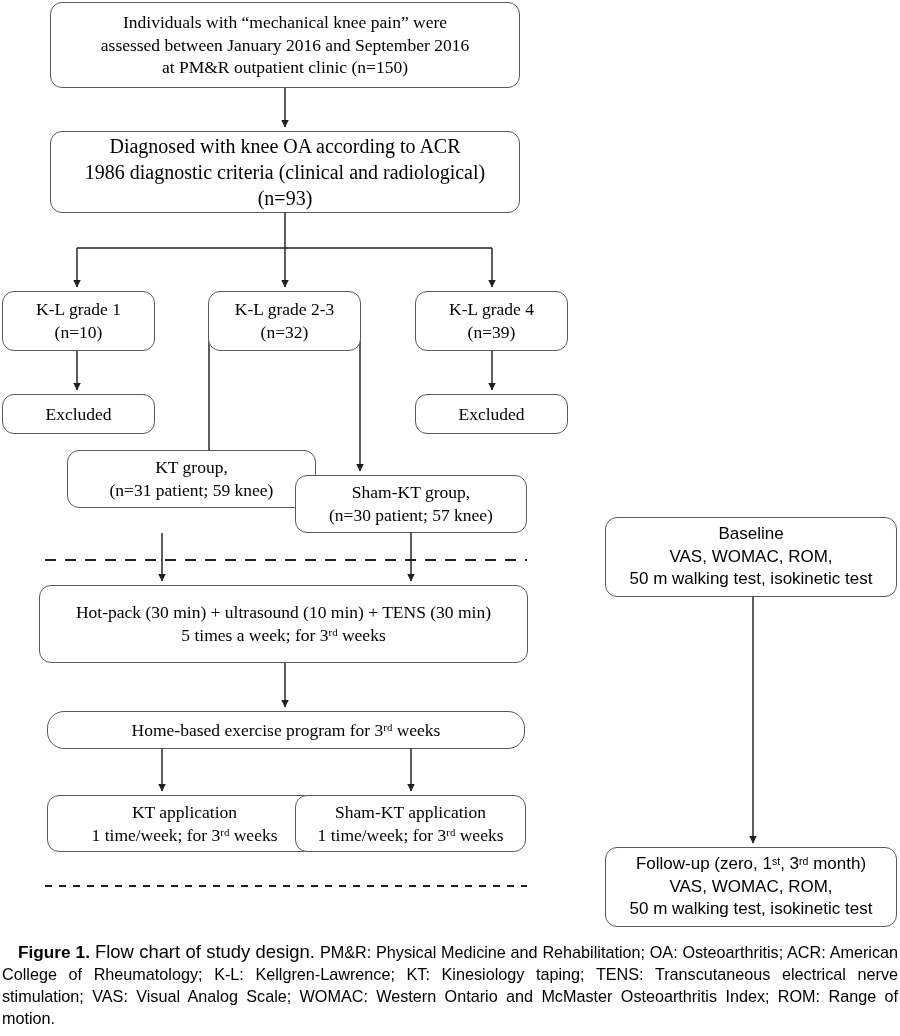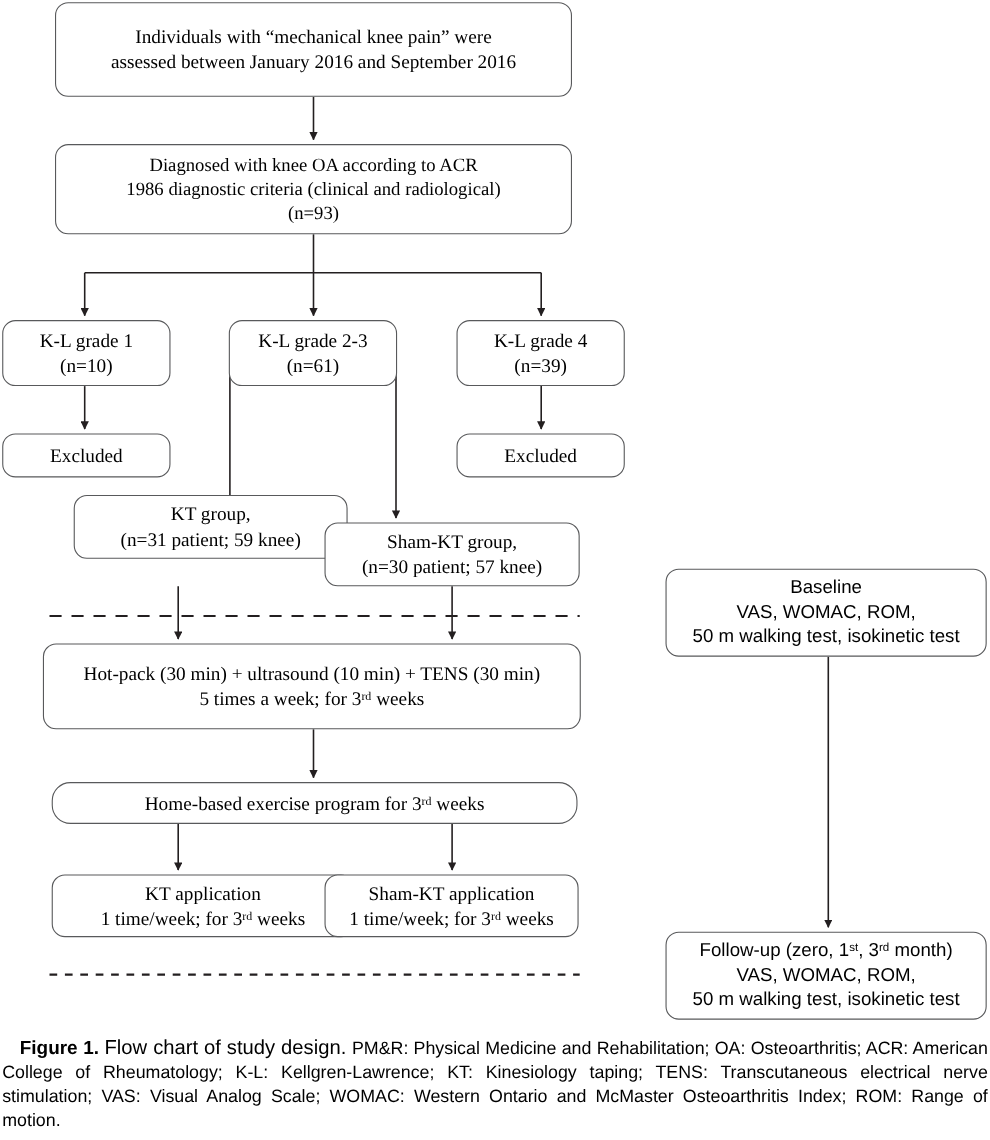--- a/index.html
+++ b/index.html
@@ -49,21 +49,21 @@
     width: 100%;
   }
   sup {
     font-size: 0.62em;
     vertical-align: 0.42em;
     line-height: 0;
   }
 
   
   #n-screen   { left: 50px;  top: 2px;   width: 470px; height: 86px;  font-size: 17.5px; }
-  #n-diagnose { left: 50px;  top: 131px; width: 470px; height: 82px;  font-size: 17px; justify-content: center; }
+  #n-diagnose { left: 50px;  top: 131px; width: 470px; height: 82px;  font-size: 20px; justify-content: center; }
   #n-kl1      { left: 2px;   top: 291px; width: 153px; height: 60px;  font-size: 17.5px; }
   #n-kl23     { left: 208px; top: 291px; width: 153px; height: 60px;  font-size: 17.5px; }
   #n-kl4      { left: 415px; top: 291px; width: 153px; height: 60px;  font-size: 17.5px; }
   #n-excl1    { left: 2px;   top: 394px; width: 153px; height: 40px;  font-size: 17.5px; }
   #n-excl2    { left: 415px; top: 394px; width: 153px; height: 40px;  font-size: 17.5px; }
   #n-kt       { left: 47px;  top: 450px; width: 249px; height: 58px;  font-size: 17.5px; margin-left: 20px; }
   #n-shamkt   { left: 295px; top: 475px; width: 232px; height: 58px;  font-size: 17.5px; }
   #n-modal    { left: 39px;  top: 585px; width: 489px; height: 78px;  font-size: 17.5px; }
   #n-home     { left: 47px;  top: 711px; width: 478px; height: 38px;  font-size: 17.5px; border-radius: 17px; }
   #n-ktapp    { left: 47px;  top: 795px; width: 275px; height: 57px;  font-size: 17.5px; }
@@ -136,20 +136,21 @@
     </g>
 
     <line x1="45" y1="560" x2="527" y2="560" stroke="#231f20" stroke-width="1.9" stroke-dasharray="11 9"></line>
     <line x1="45" y1="886" x2="527" y2="886" stroke="#231f20" stroke-width="1.9" stroke-dasharray="7 7"></line>
   </svg>
 
   <div class="node serif" id="n-screen">
     <span class="txt">
       <span>Individuals with “mechanical knee pain” were</span><br>
       <span>assessed between January 2016 and September 2016</span><br>
+      <span>at PM&amp;R outpatient clinic (n=150)</span>
     </span>
   </div>
 
   <div class="node serif" id="n-diagnose">
     <span class="txt">
       <span>Diagnosed with knee OA according to ACR</span><br>
       <span>1986 diagnostic criteria (clinical and radiological)</span><br>
       <span>(n=93)</span>
     </span>
   </div>
@@ -157,21 +158,21 @@
   <div class="node serif" id="n-kl1">
     <span class="txt">
       <span>K-L grade 1</span><br>
       <span>(n=10)</span>
     </span>
   </div>
 
   <div class="node serif" id="n-kl23">
     <span class="txt">
       <span>K-L grade 2-3</span><br>
-      <span>(n=61)</span>
+      <span>(n=32)</span>
     </span>
   </div>
 
   <div class="node serif" id="n-kl4">
     <span class="txt">
       <span>K-L grade 4</span><br>
       <span>(n=39)</span>
     </span>
   </div>
 

